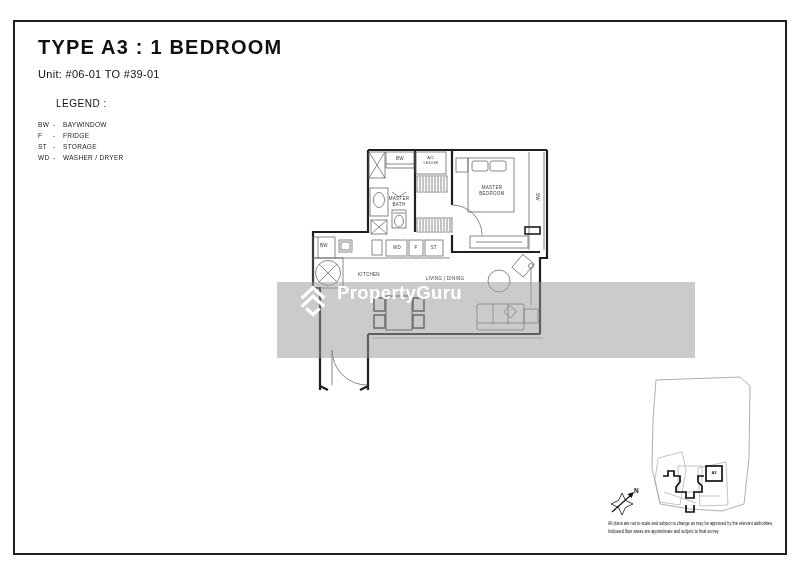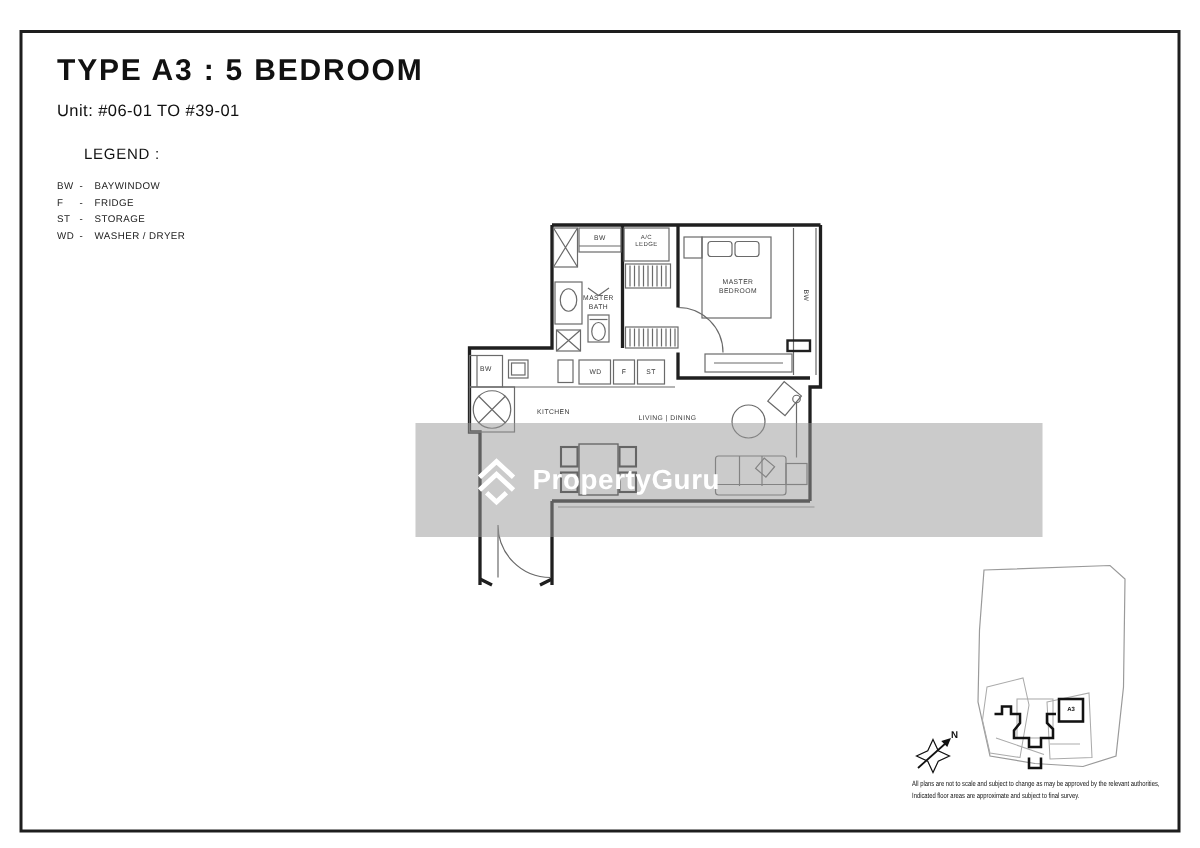--- a/index.html
+++ b/index.html
@@ -26,32 +26,32 @@
   .plab.vert{transform:translate(-50%,-50%) rotate(90deg);}
 
   .north-label{position:absolute;left:634px;top:487px;font-size:6.5px;font-weight:bold;color:#111;z-index:2;}
   .unit-marker{position:absolute;left:714px;top:470px;font-size:4px;font-weight:bold;color:#111;
                transform:translateX(-50%);z-index:2;}
 
   .disclaimer{position:absolute;left:608px;top:519px;z-index:2;font-size:5px;line-height:8px;
               color:#111;white-space:nowrap;transform:scaleX(.78);transform-origin:left top;}
 
   .wm-band{position:absolute;left:277px;top:282px;width:418px;height:76px;z-index:6;
-           background:rgba(155,155,155,.52);display:flex;align-items:center;
-           padding-left:37px;box-sizing:border-box;pointer-events:none;}
+           background:rgba(155,155,155,.52);display:flex;
+           padding-left:19px;box-sizing:border-box;pointer-events:none;}
   .wm-text{color:#fff;font-size:18.5px;font-weight:bold;letter-spacing:.4px;margin-left:7px;}
 </style>
 </head>
 <body>
 
 <div id="page">
 
   <div class="frame"></div>
 
-  <div class="title">TYPE A3 : 5 BEDROOM</div>
+  <div class="title">TYPE A3 : 1 BEDROOM</div>
   <div class="unit">Unit: #06-01 TO #39-01</div>
 
   <div class="legend-head">LEGEND :</div>
   <div class="legend-row" style="top:121px">
     <span>BW</span>
     <span>-</span>
     <span>BAYWINDOW</span>
   </div>
   <div class="legend-row" style="top:132px">
     <span>F</span>

